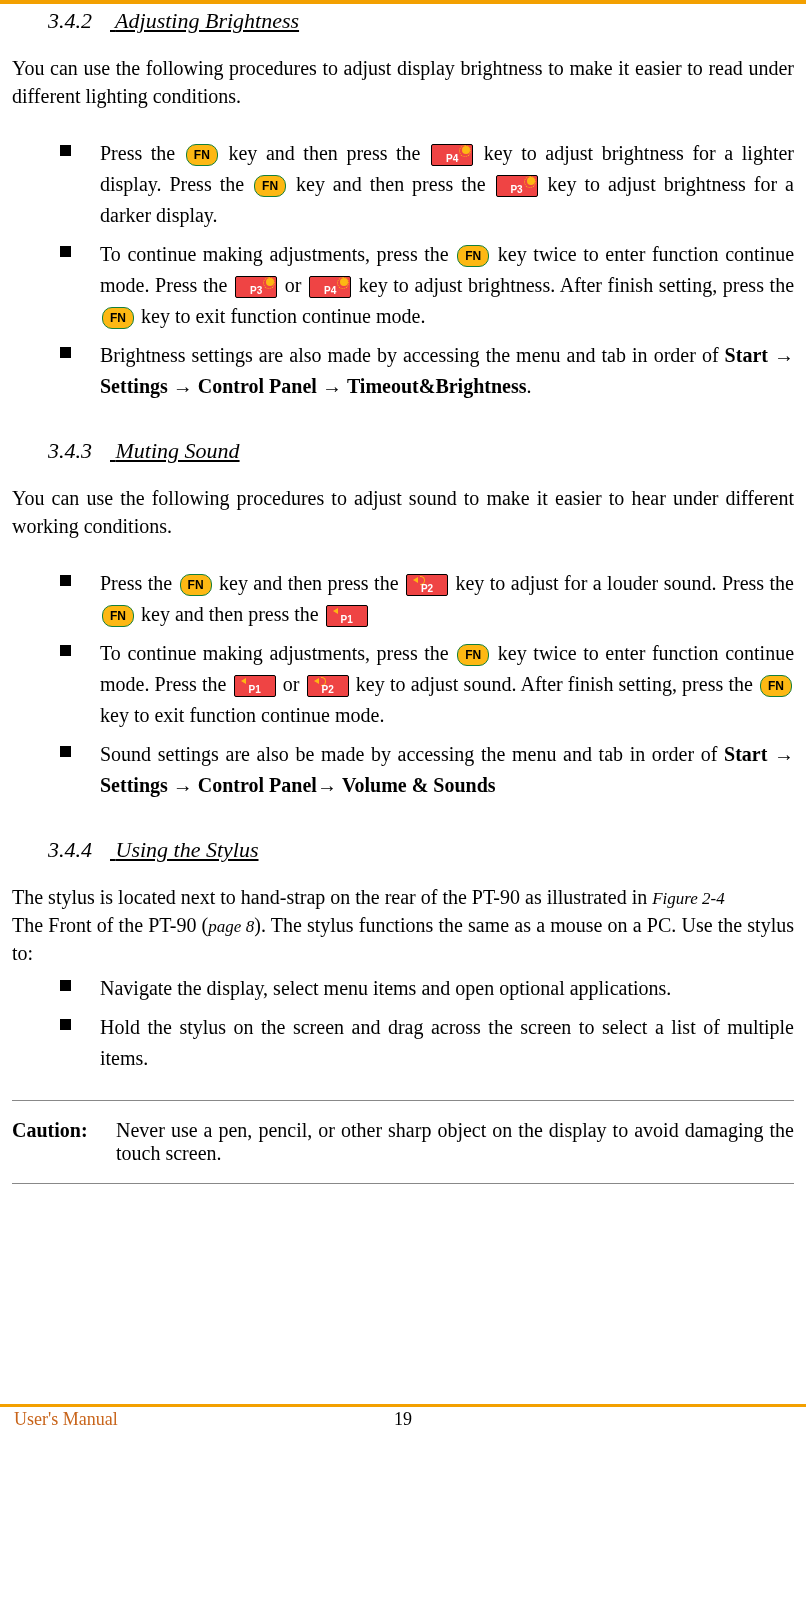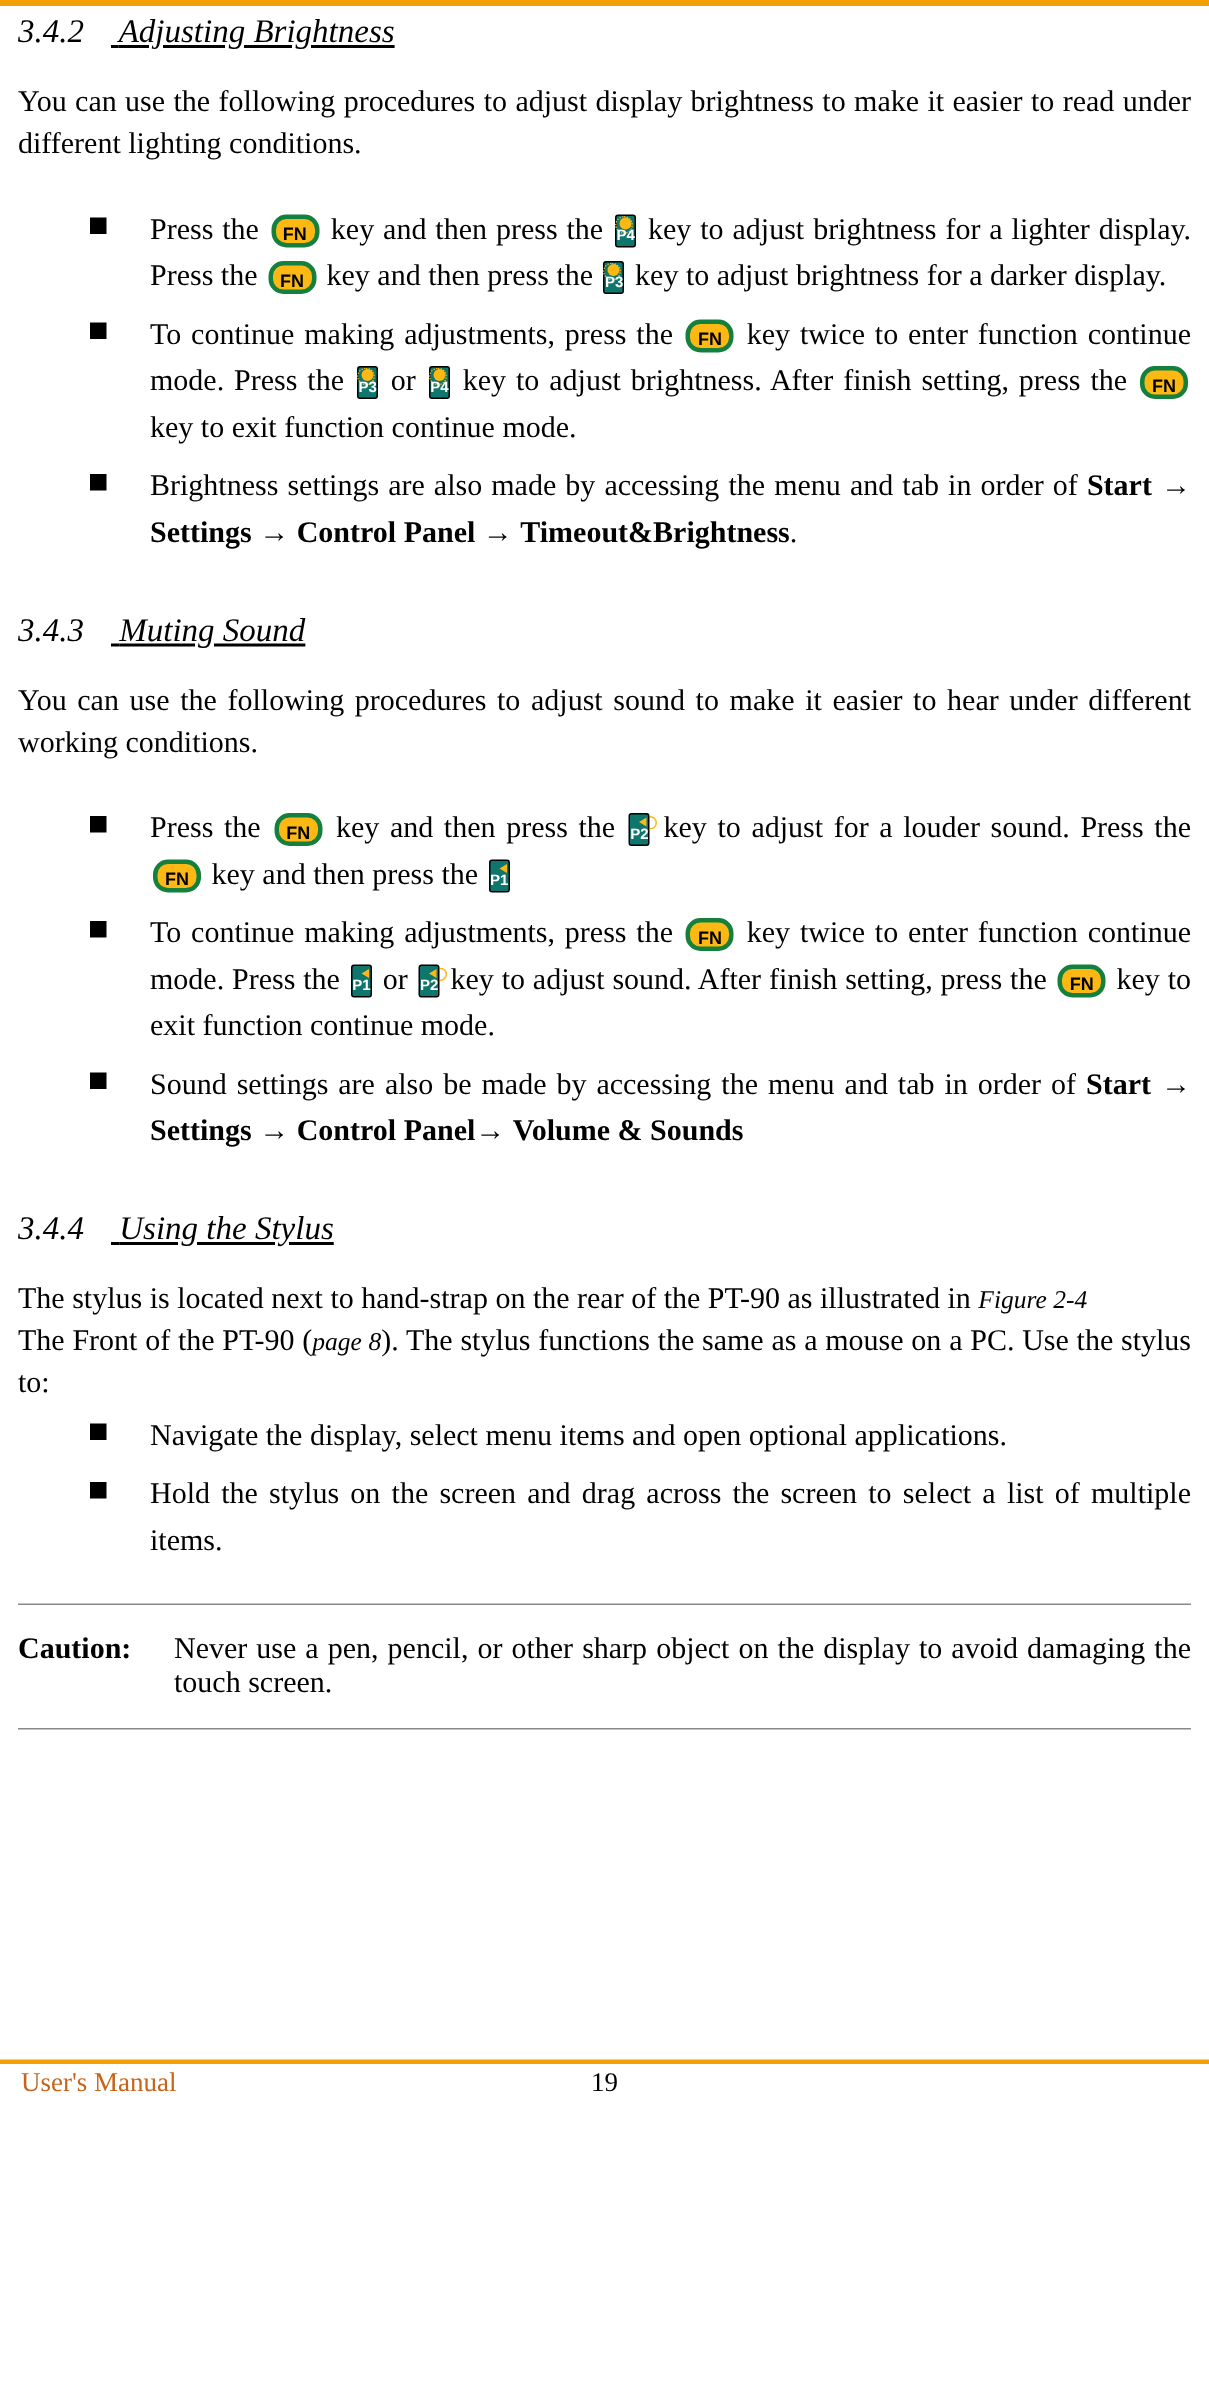--- a/index.html
+++ b/index.html
@@ -18,21 +18,21 @@
   }
   .content {
     padding: 0 12px 0 12px;
   }
   .section-heading {
     font-style: italic;
     text-decoration: underline;
     font-size: 22px;
     margin: 2px 0 20px 0;
   }
-  .section-heading .num { display: inline-block; min-width: 62px; }
+  .section-heading .num { display: inline-block; min-width: 62px; margin-left: 36px; }
   .intro { text-align: justify; line-height: 1.4; margin-bottom: 28px; }
   ul.square {
     list-style: none;
     padding-left: 48px;
     margin: 0 0 36px 0;
   }
   ul.square > li {
     position: relative;
     padding-left: 40px;
     margin-bottom: 8px;
@@ -48,34 +48,34 @@
     height: 11px;
     background: #000;
   }
   .spaced li { line-height: 2.2; }
   .key-fn {
     display: inline-block;
     vertical-align: middle;
     width: 32px;
     height: 22px;
     background: #fdb813;
-    border: 3px solid #15803d;
+    border: 1px solid #15803d;
     border-radius: 10px;
     text-align: center;
     font: bold 12px/20px Arial, sans-serif;
     color: #000;
     margin: 0 2px;
   }
   .key-p {
     display: inline-block;
     vertical-align: middle;
     position: relative;
-    width: 14px;
+    width: 42px;
     height: 22px;
-    background: #0f766e;
+    background: #ef4444;
     border: 1px solid #000;
     border-radius: 2px;
     margin: 0 2px;
   }
   .key-p .plabel {
     position: absolute;
     bottom: 1px;
     left: 0;
     right: 0;
     text-align: center;

